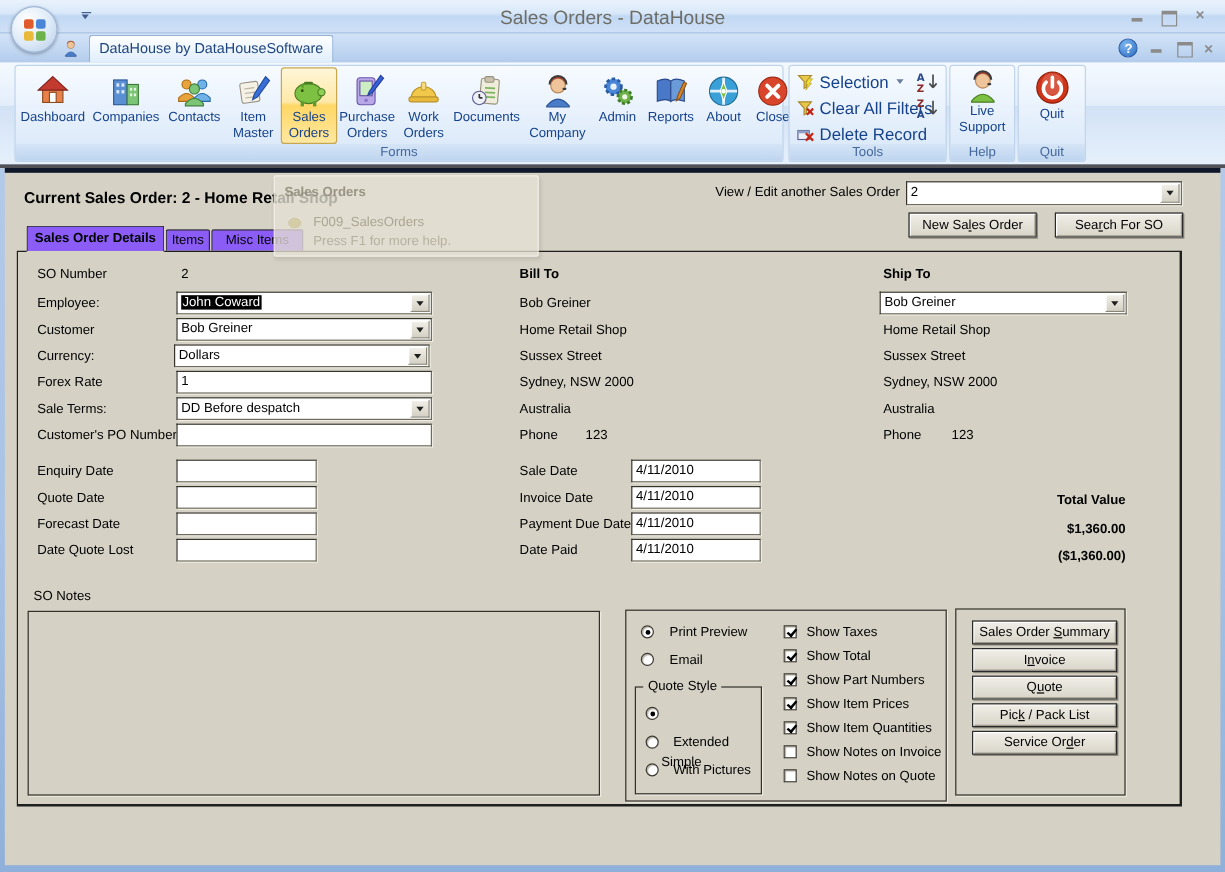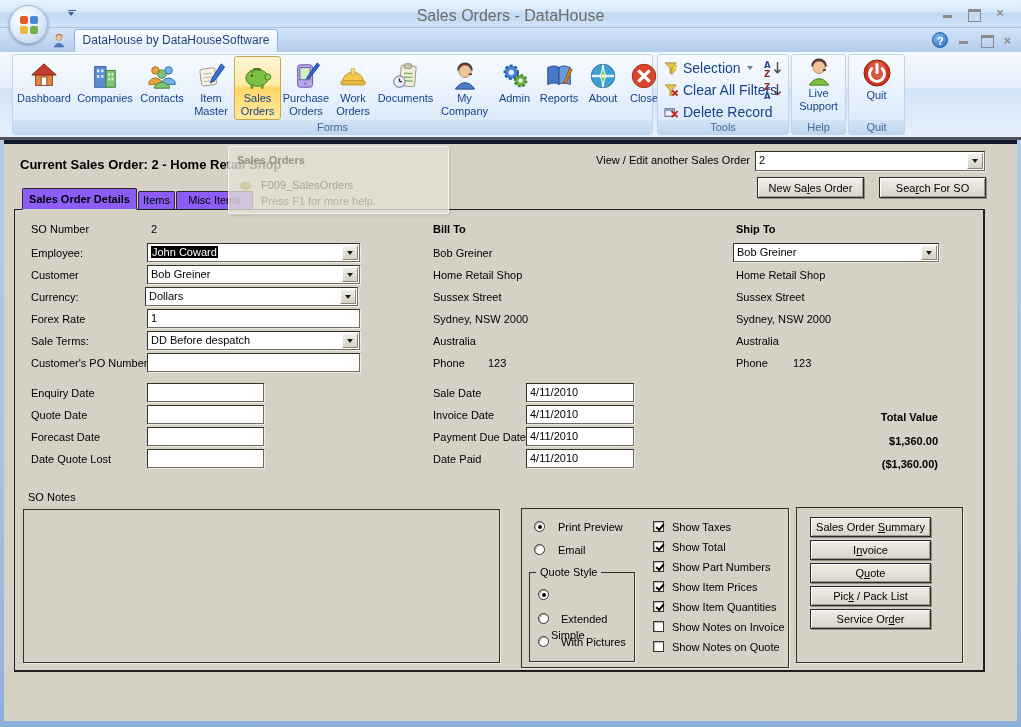--- a/index.html
+++ b/index.html
@@ -540,21 +540,21 @@
       <span class="chkbox on" style="left:131px;top:72px;"></span>
       <div class="lbl" style="left:150px;top:72px;">Show Item Prices</div>
       <span class="chkbox on" style="left:131px;top:92px;"></span>
       <div class="lbl" style="left:150px;top:92px;">Show Item Quantities</div>
       <span class="chkbox" style="left:131px;top:112px;"></span>
       <div class="lbl" style="left:150px;top:112px;">Show Notes on Invoice</div>
       <span class="chkbox" style="left:131px;top:132px;"></span>
       <div class="lbl" style="left:150px;top:132px;">Show Notes on Quote</div>
     </div>
 
-    <div class="grpbox" style="left:781px;top:297px;width:167px;height:156px;">
+    <div class="grpbox" style="left:781px;top:297px;width:142px;height:156px;">
       <div class="btn" style="left:13px;top:9px;width:121px;height:20px;">
         <span>Sales Order </span><span class="u">S</span><span>ummary</span>
       </div>
       <div class="btn" style="left:13px;top:32px;width:121px;height:20px;">
         <span>I</span><span class="u">n</span><span>voice</span>
       </div>
       <div class="btn" style="left:13px;top:55px;width:121px;height:20px;">
         <span>Q</span><span class="u">u</span><span>ote</span>
       </div>
       <div class="btn" style="left:13px;top:78px;width:121px;height:20px;">

